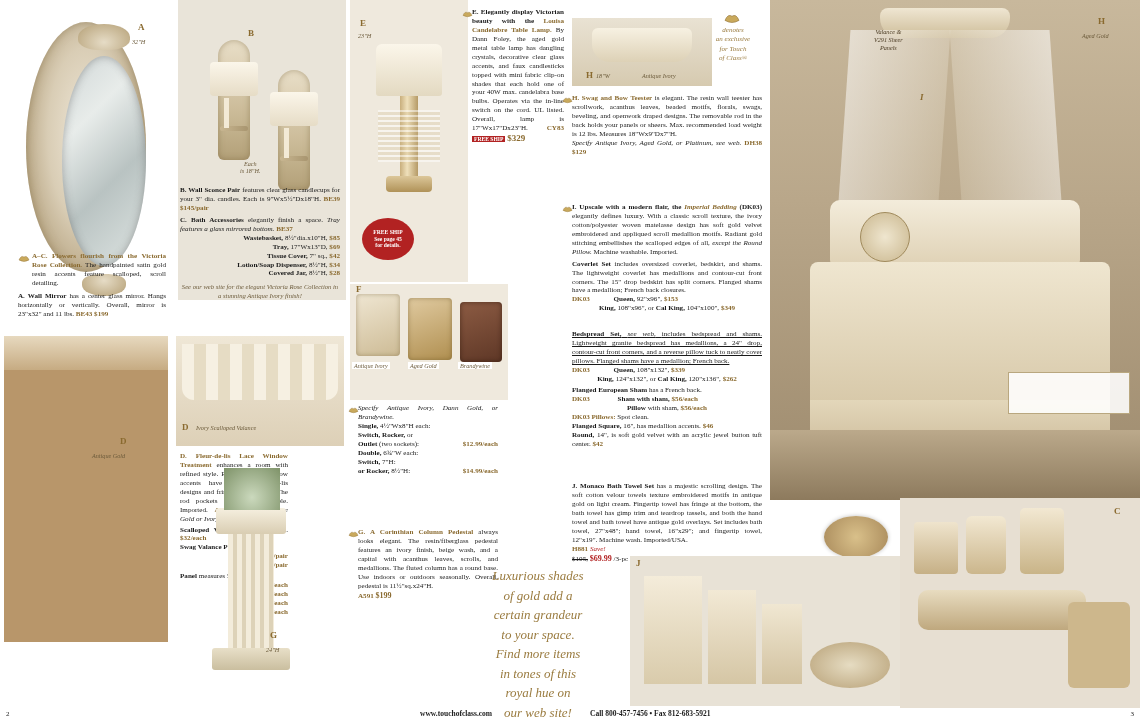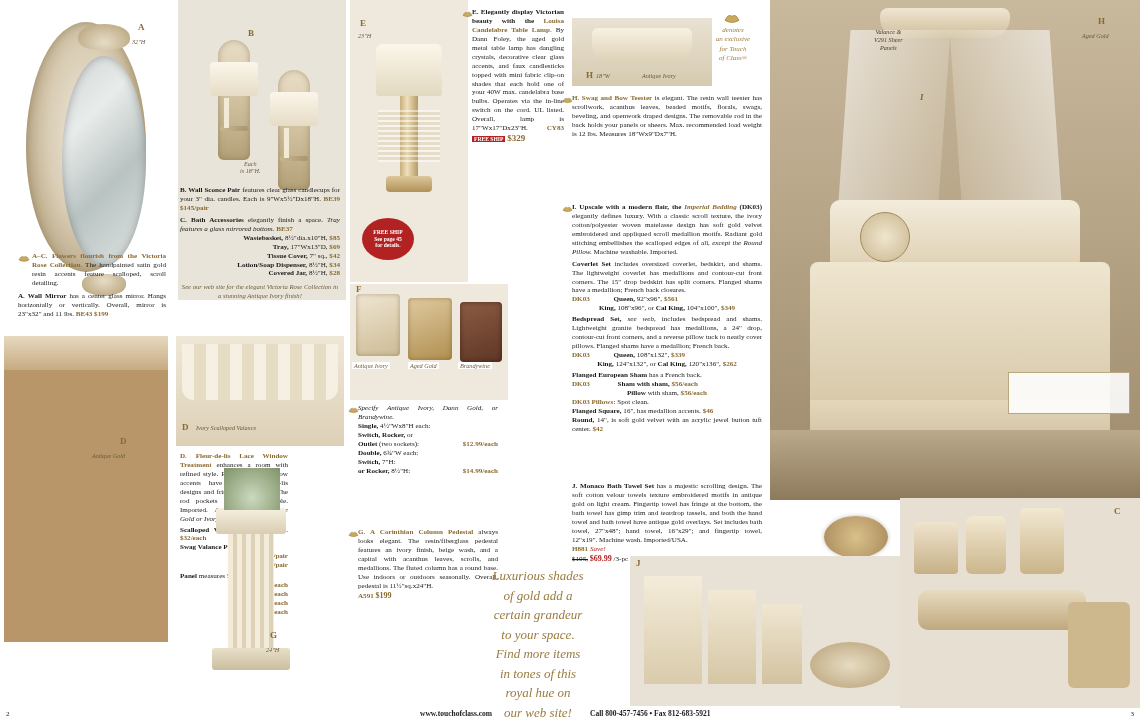--- a/index.html
+++ b/index.html
@@ -391,20 +391,25 @@
   <div class="abs" style="left:572px; top:94px; width:190px;">
     <span class="abs" style="left:-10px; top:2px;">
       <svg width="11" height="9" viewBox="0 0 12 10">
           <path d="M1 6 Q3 1 6 3 Q9 1 11 6 Q6 9 1 6Z" fill="#c9a95c" stroke="#8a6a2f" stroke-width=".4"></path>
         </svg>
     </span>
     <div class="body-txt">
       <b class="goldbold">H. Swag and Bow Teester</b>
       <span>is elegant. The resin wall teester has scrollwork, acanthus leaves, beaded motifs, florals, swags, beveling, and openwork draped designs. The removable rod in the back holds your panels or sheers. Max. recommended load weight is 12 lbs. Measures 18"Wx9"Dx7"H.</span>
     </div>
+    <div class="body-txt">
+      <i>Specify Antique Ivory, Aged Gold, or Platinum, see web.</i>
+      <b class="goldbold">DH38</b>
+      <b class="goldbold">$129</b>
+    </div>
   </div>
 
   <div class="abs" style="left:572px; top:203px; width:190px;">
     <span class="abs" style="left:-10px; top:2px;">
       <svg width="11" height="9" viewBox="0 0 12 10">
           <path d="M1 6 Q3 1 6 3 Q9 1 11 6 Q6 9 1 6Z" fill="#c9a95c" stroke="#8a6a2f" stroke-width=".4"></path>
         </svg>
     </span>
     <div class="body-txt">
       <b>I. Upscale with a modern flair, the</b>
@@ -416,31 +421,31 @@
     </div>
 
     <div class="body-txt" style="margin-top:3px;">
       <b>Coverlet Set</b>
       <span>includes oversized coverlet, bedskirt, and shams. The lightweight coverlet has medallions and contour-cut front corners. The 15" drop bedskirt has split corners. Flanged shams have a medallion; French back closures.</span>
     </div>
     <div class="body-txt">
       <b class="goldbold">DK03</b>
       <b style="margin-left:22px;">Queen,</b>
       <span>92"x96",</span>
-      <b class="goldbold">$561</b>
+      <b class="goldbold">$153</b>
     </div>
     <div class="body-txt" style="text-align:center;">
       <b>King,</b>
       <span>108"x96", or</span>
       <b>Cal King,</b>
       <span>104"x100",</span>
       <b class="goldbold">$349</b>
     </div>
 
-    <div class="body-txt" style="margin-top:2px;">
+    <div class="body-txt" style="margin-top:17px;text-decoration:underline;">
       <b>Bedspread Set,</b>
       <i>see web,</i>
       <span>includes bedspread and shams. Lightweight granite bedspread has medallions, a 24" drop, contour-cut front corners, and a reverse pillow tuck to neatly cover pillows. Flanged shams have a medallion; French back.</span>
     </div>
     <div class="body-txt">
       <b class="goldbold">DK03</b>
       <b style="margin-left:22px;">Queen,</b>
       <span>108"x132",</span>
       <b class="goldbold">$339</b>
     </div>

